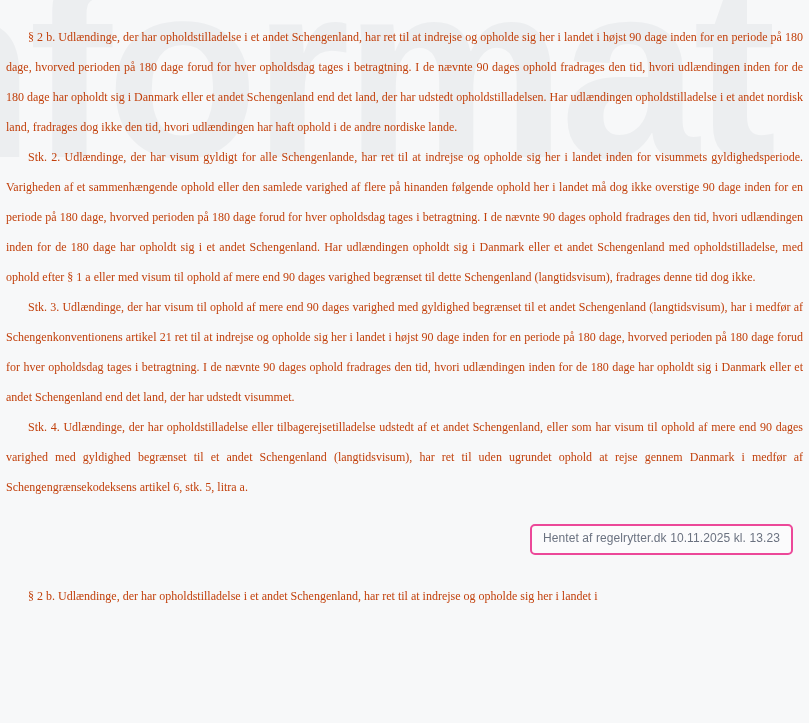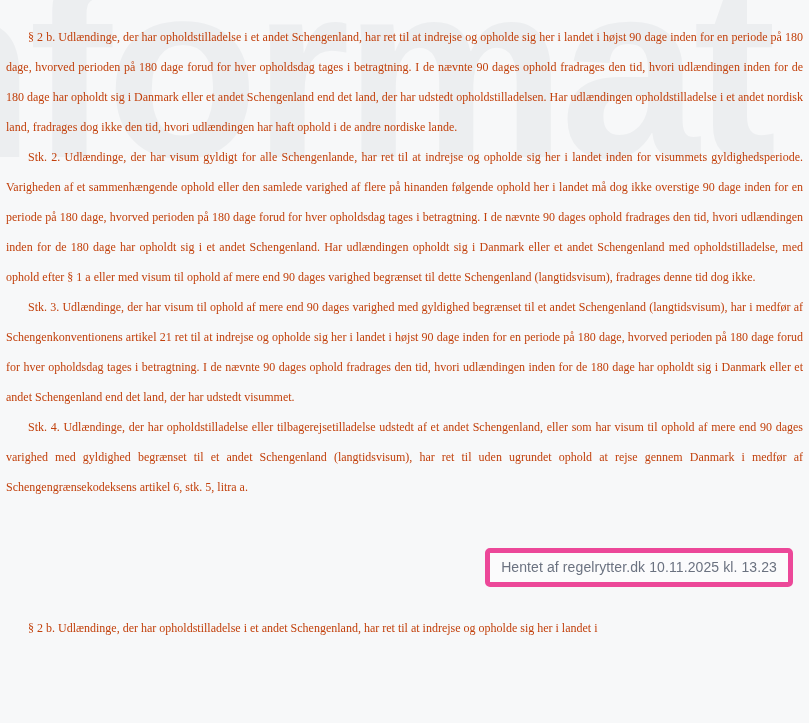--- a/index.html
+++ b/index.html
@@ -76,30 +76,29 @@
   
   #attribution-row {
     display: flex;
     justify-content: flex-end;
     padding-top: 22px;
     padding-right: 10px;
   }
   #attribution-badge {
     display: inline-block;
     background: #fbfbfc;
-    border: 5px solid #ec4899;
+    border: 2px solid #ec4899;
     border-radius: 5px;
     padding: 5px 11px 6px 11px;
     font-family: "Liberation Sans", "DejaVu Sans", sans-serif;
-    font-size: 14px;
+    font-size: 12px;
     line-height: 1.3;
     color: #6b7280;
     letter-spacing: 0.1px;
     white-space: nowrap;
-    margin-top: 24px;
   }
 
   
   #bottom-block {
     padding-top: 26px;
   }
   #bottom-block .law-paragraph {
     overflow: hidden;
   }
 </style>

